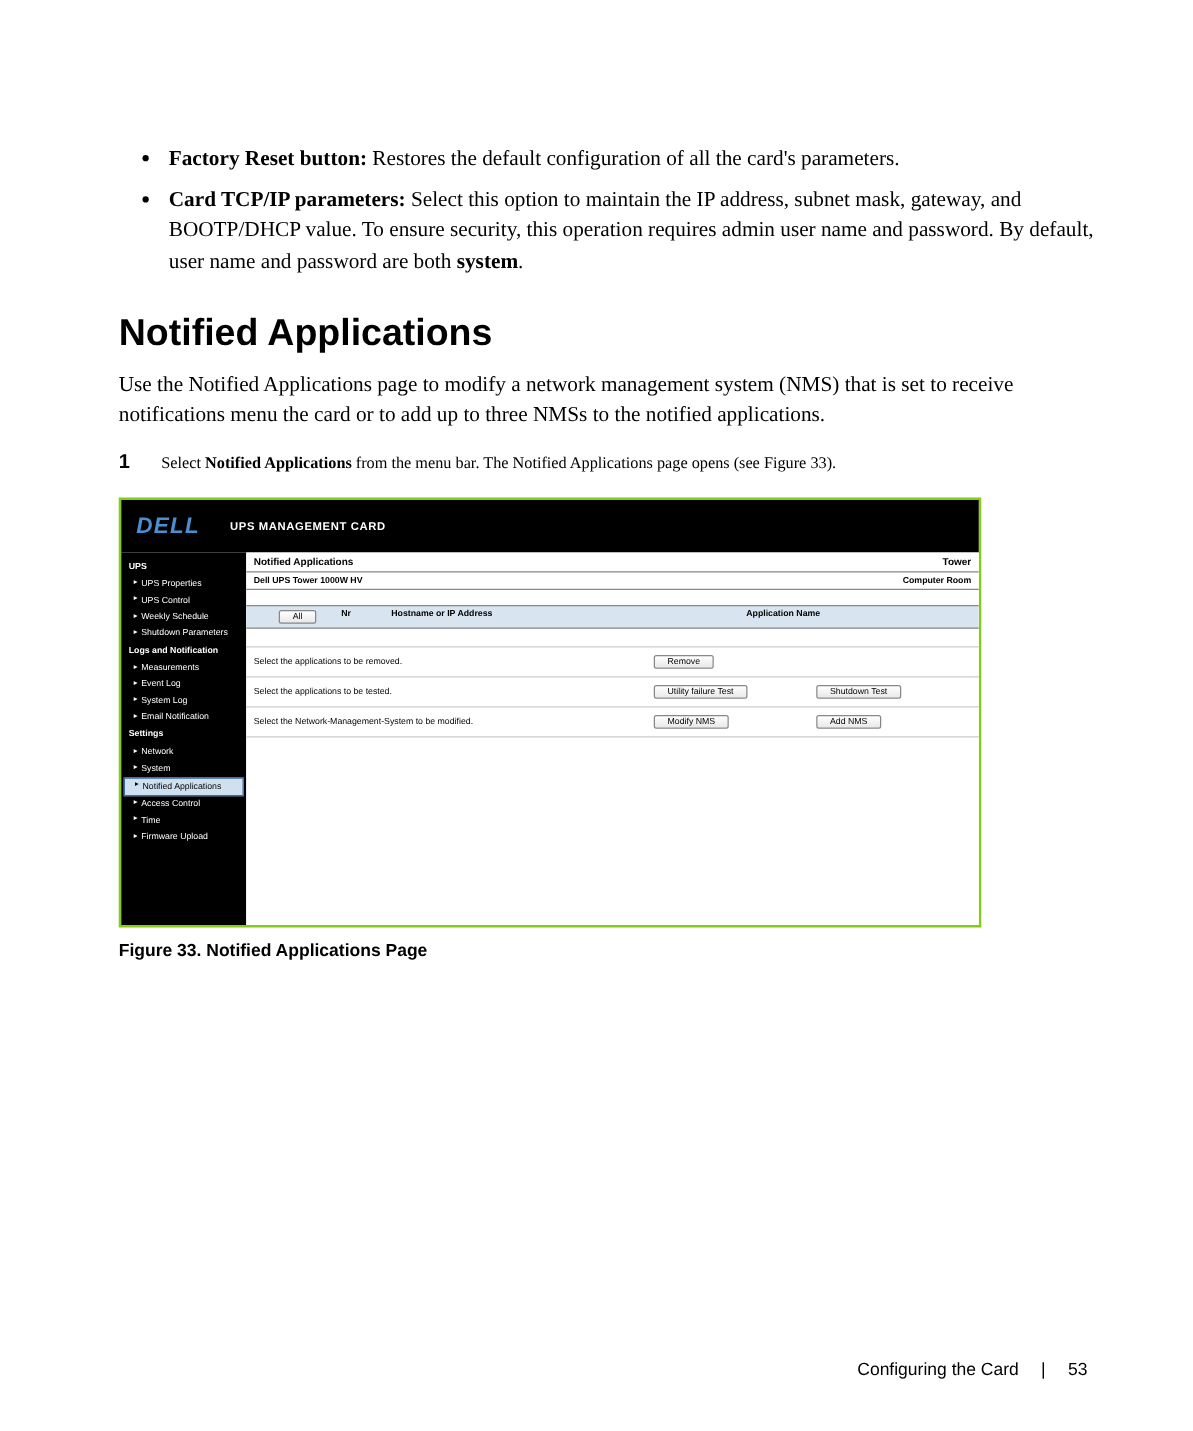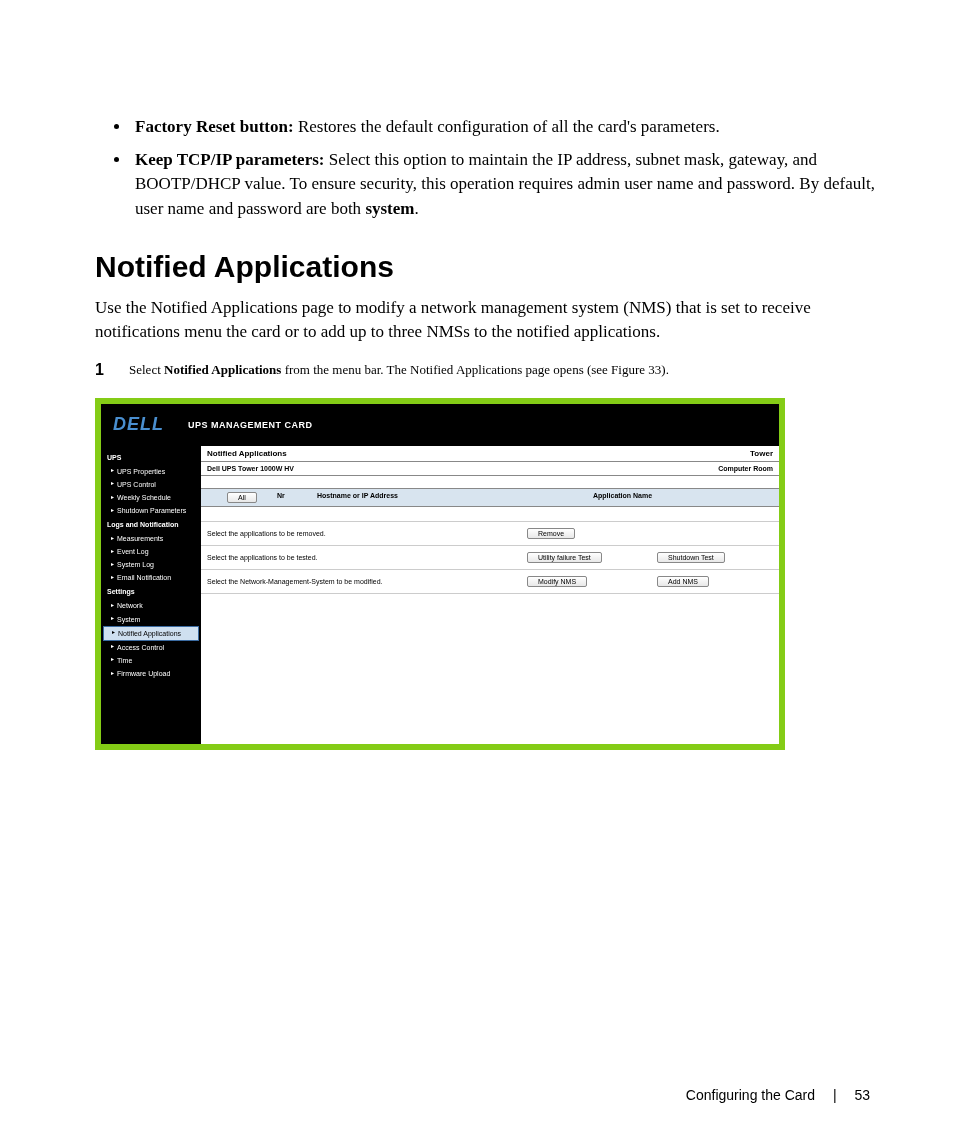--- a/index.html
+++ b/index.html
@@ -53,21 +53,21 @@
     font-size: 13px;
     line-height: 1.45;
   }
   
   .figure-wrap {
     margin-left: 0px;
     margin-top: 10px;
   }
   .figure {
     width: 690px;
-    border: 6px solid #84cc16;
+    border: 2px solid #84cc16;
     box-sizing: border-box;
     font-family: Arial, Helvetica, sans-serif;
     background: #fff;
   }
   .fig-top {
     background: #000;
     height: 42px;
     display: flex;
     align-items: center;
   }
@@ -183,21 +183,21 @@
 </head>
 <body>
 
 <div class="page">
 
   <ul class="bullets">
     <li>
       <strong>Factory Reset button:</strong><span> Restores the default configuration of all the card's parameters.</span>
     </li>
     <li>
-      <strong>Keep TCP/IP parameters:</strong><span> Select this option to maintain the IP address, subnet mask, gateway, and BOOTP/DHCP value. To ensure security, this operation requires admin user name and password. By default, user name and password are both </span><strong>system</strong><span>.</span>
+      <strong>Card TCP/IP parameters:</strong><span> Select this option to maintain the IP address, subnet mask, gateway, and BOOTP/DHCP value. To ensure security, this operation requires admin user name and password. By default, user name and password are both </span><strong>system</strong><span>.</span>
     </li>
   </ul>
 
   <h2 class="section">Notified Applications</h2>
 
   <p class="body">Use the Notified Applications page to modify a network management system (NMS) that is set to receive notifications menu the card or to add up to three NMSs to the notified applications.</p>
 
   <div class="step-row">
     <div class="step-num">1</div>
     <div class="step-body">
@@ -304,20 +304,21 @@
               <div class="action-row">
                 <div class="lbl">Select the Network-Management-System to be modified.</div>
                 <div class="bcol1"><button class="mini-btn">Modify NMS</button></div>
                 <div class="bcol2"><button class="mini-btn">Add NMS</button></div>
               </div>
             </div>
           <div style="height:150px;"></div>
         </div>
       </div>
     </div>
+    <div class="caption">Figure 33. Notified Applications Page</div>
   </div>
 
   <div class="footer">
     <span>Configuring the Card</span>
     <span class="sep">|</span>
     <span>53</span>
   </div>
 
 </div>
 

